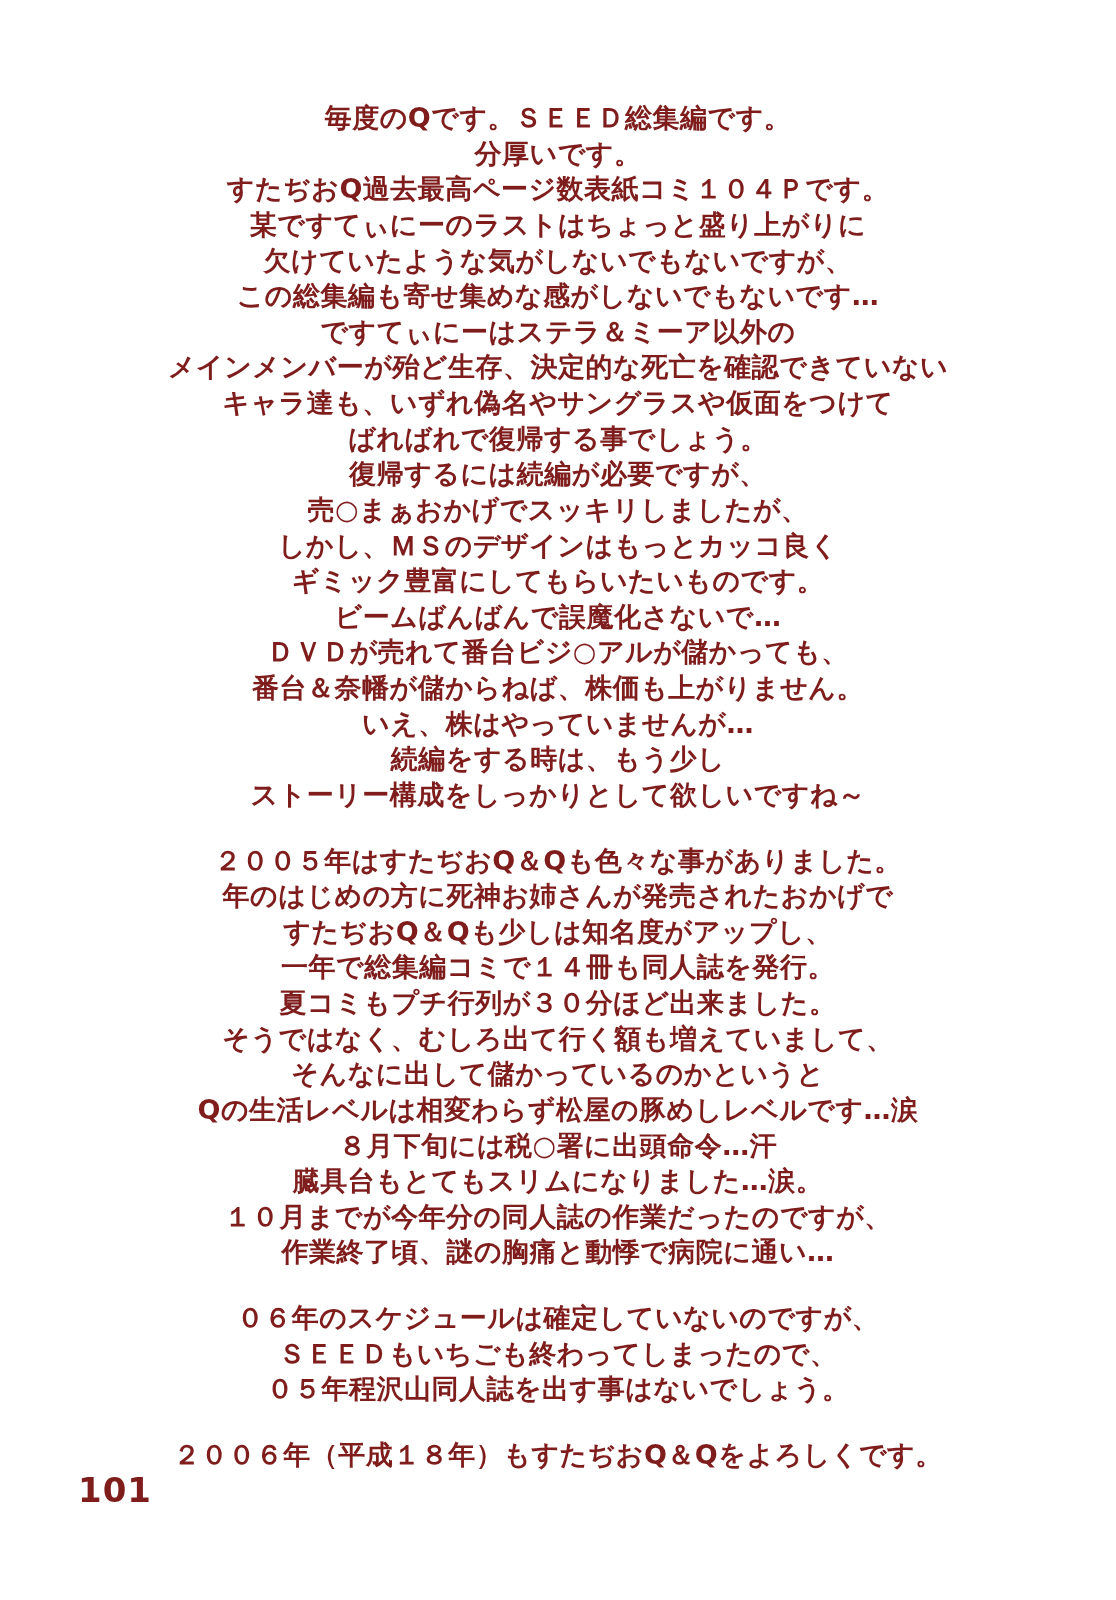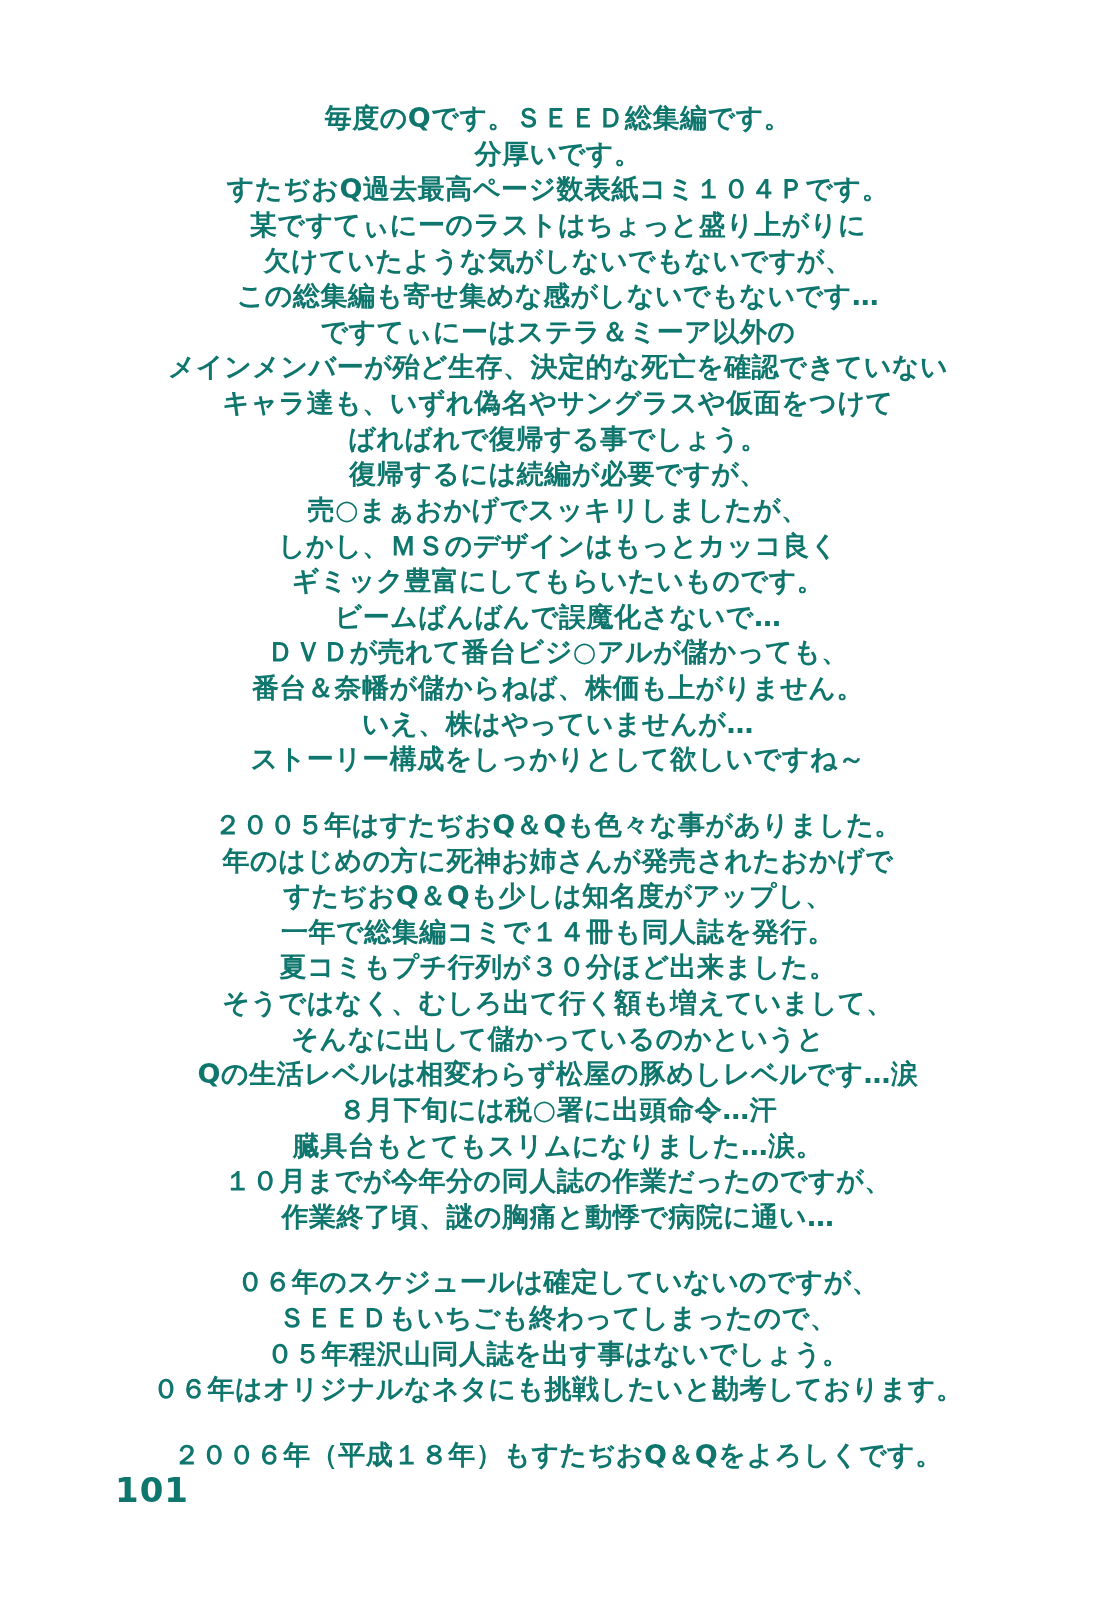--- a/index.html
+++ b/index.html
@@ -7,21 +7,21 @@
     padding: 0;
     background: #ffffff;
   }
   .page {
     position: relative;
     width: 1040px;
     height: 1600px;
     background: #ffffff;
     overflow: hidden;
     font-family: "DejaVu Sans", sans-serif;
-    color: #0f766e;
+    color: #7f1d1d;
   }
   .afterword {
     position: absolute;
     left: 0;
     top: 100px;
     width: 1116px;
     text-align: center;
   }
   .block {
     margin: 0 0 30px 0;
@@ -38,21 +38,20 @@
     white-space: pre;
   }
   .page-number {
     position: absolute;
     left: 78px;
     top: 1470px;
     font-size: 34px;
     font-weight: 700;
     font-family: "DejaVu Sans", sans-serif;
     letter-spacing: 1px;
-    margin-left: 37px;
   }
 </style>
 </head>
 <body>
 
 <div class="page">
 
   <div class="afterword">
 
     <div class="block">
@@ -67,20 +66,21 @@
       <span class="line">キャラ達も、いずれ偽名やサングラスや仮面をつけて</span>
       <span class="line">ばればれで復帰する事でしょう。</span>
       <span class="line">復帰するには続編が必要ですが、</span>
       <span class="line">売○まぁおかげでスッキリしましたが、</span>
       <span class="line">しかし、ＭＳのデザインはもっとカッコ良く</span>
       <span class="line">ギミック豊富にしてもらいたいものです。</span>
       <span class="line">ビームばんばんで誤魔化さないで…</span>
       <span class="line">ＤＶＤが売れて番台ビジ○アルが儲かっても、</span>
       <span class="line">番台＆奈幡が儲からねば、株価も上がりません。</span>
       <span class="line">いえ、株はやっていませんが…</span>
+      <span class="line">続編をする時は、もう少し</span>
       <span class="line">ストーリー構成をしっかりとして欲しいですね～</span>
     </div>
 
     <div class="block">
       <span class="line">２００５年はすたぢおQ＆Qも色々な事がありました。</span>
       <span class="line">年のはじめの方に死神お姉さんが発売されたおかげで</span>
       <span class="line">すたぢおQ＆Qも少しは知名度がアップし、</span>
       <span class="line">一年で総集編コミで１４冊も同人誌を発行。</span>
       <span class="line">夏コミもプチ行列が３０分ほど出来ました。</span>
       <span class="line">そうではなく、むしろ出て行く額も増えていまして、</span>
@@ -89,21 +89,20 @@
       <span class="line">８月下旬には税○署に出頭命令…汗</span>
       <span class="line">臓具台もとてもスリムになりました…涙。</span>
       <span class="line">１０月までが今年分の同人誌の作業だったのですが、</span>
       <span class="line">作業終了頃、謎の胸痛と動悸で病院に通い…</span>
     </div>
 
     <div class="block">
       <span class="line">０６年のスケジュールは確定していないのですが、</span>
       <span class="line">ＳＥＥＤもいちごも終わってしまったので、</span>
       <span class="line">０５年程沢山同人誌を出す事はないでしょう。</span>
-      <span class="line">０６年はオリジナルなネタにも挑戦したいと勘考しております。</span>
     </div>
 
     <div class="block">
       <span class="line">２００６年（平成１８年）もすたぢおQ＆Qをよろしくです。</span>
 
     </div>
 
   </div>
 
   <div class="page-number">101</div>

